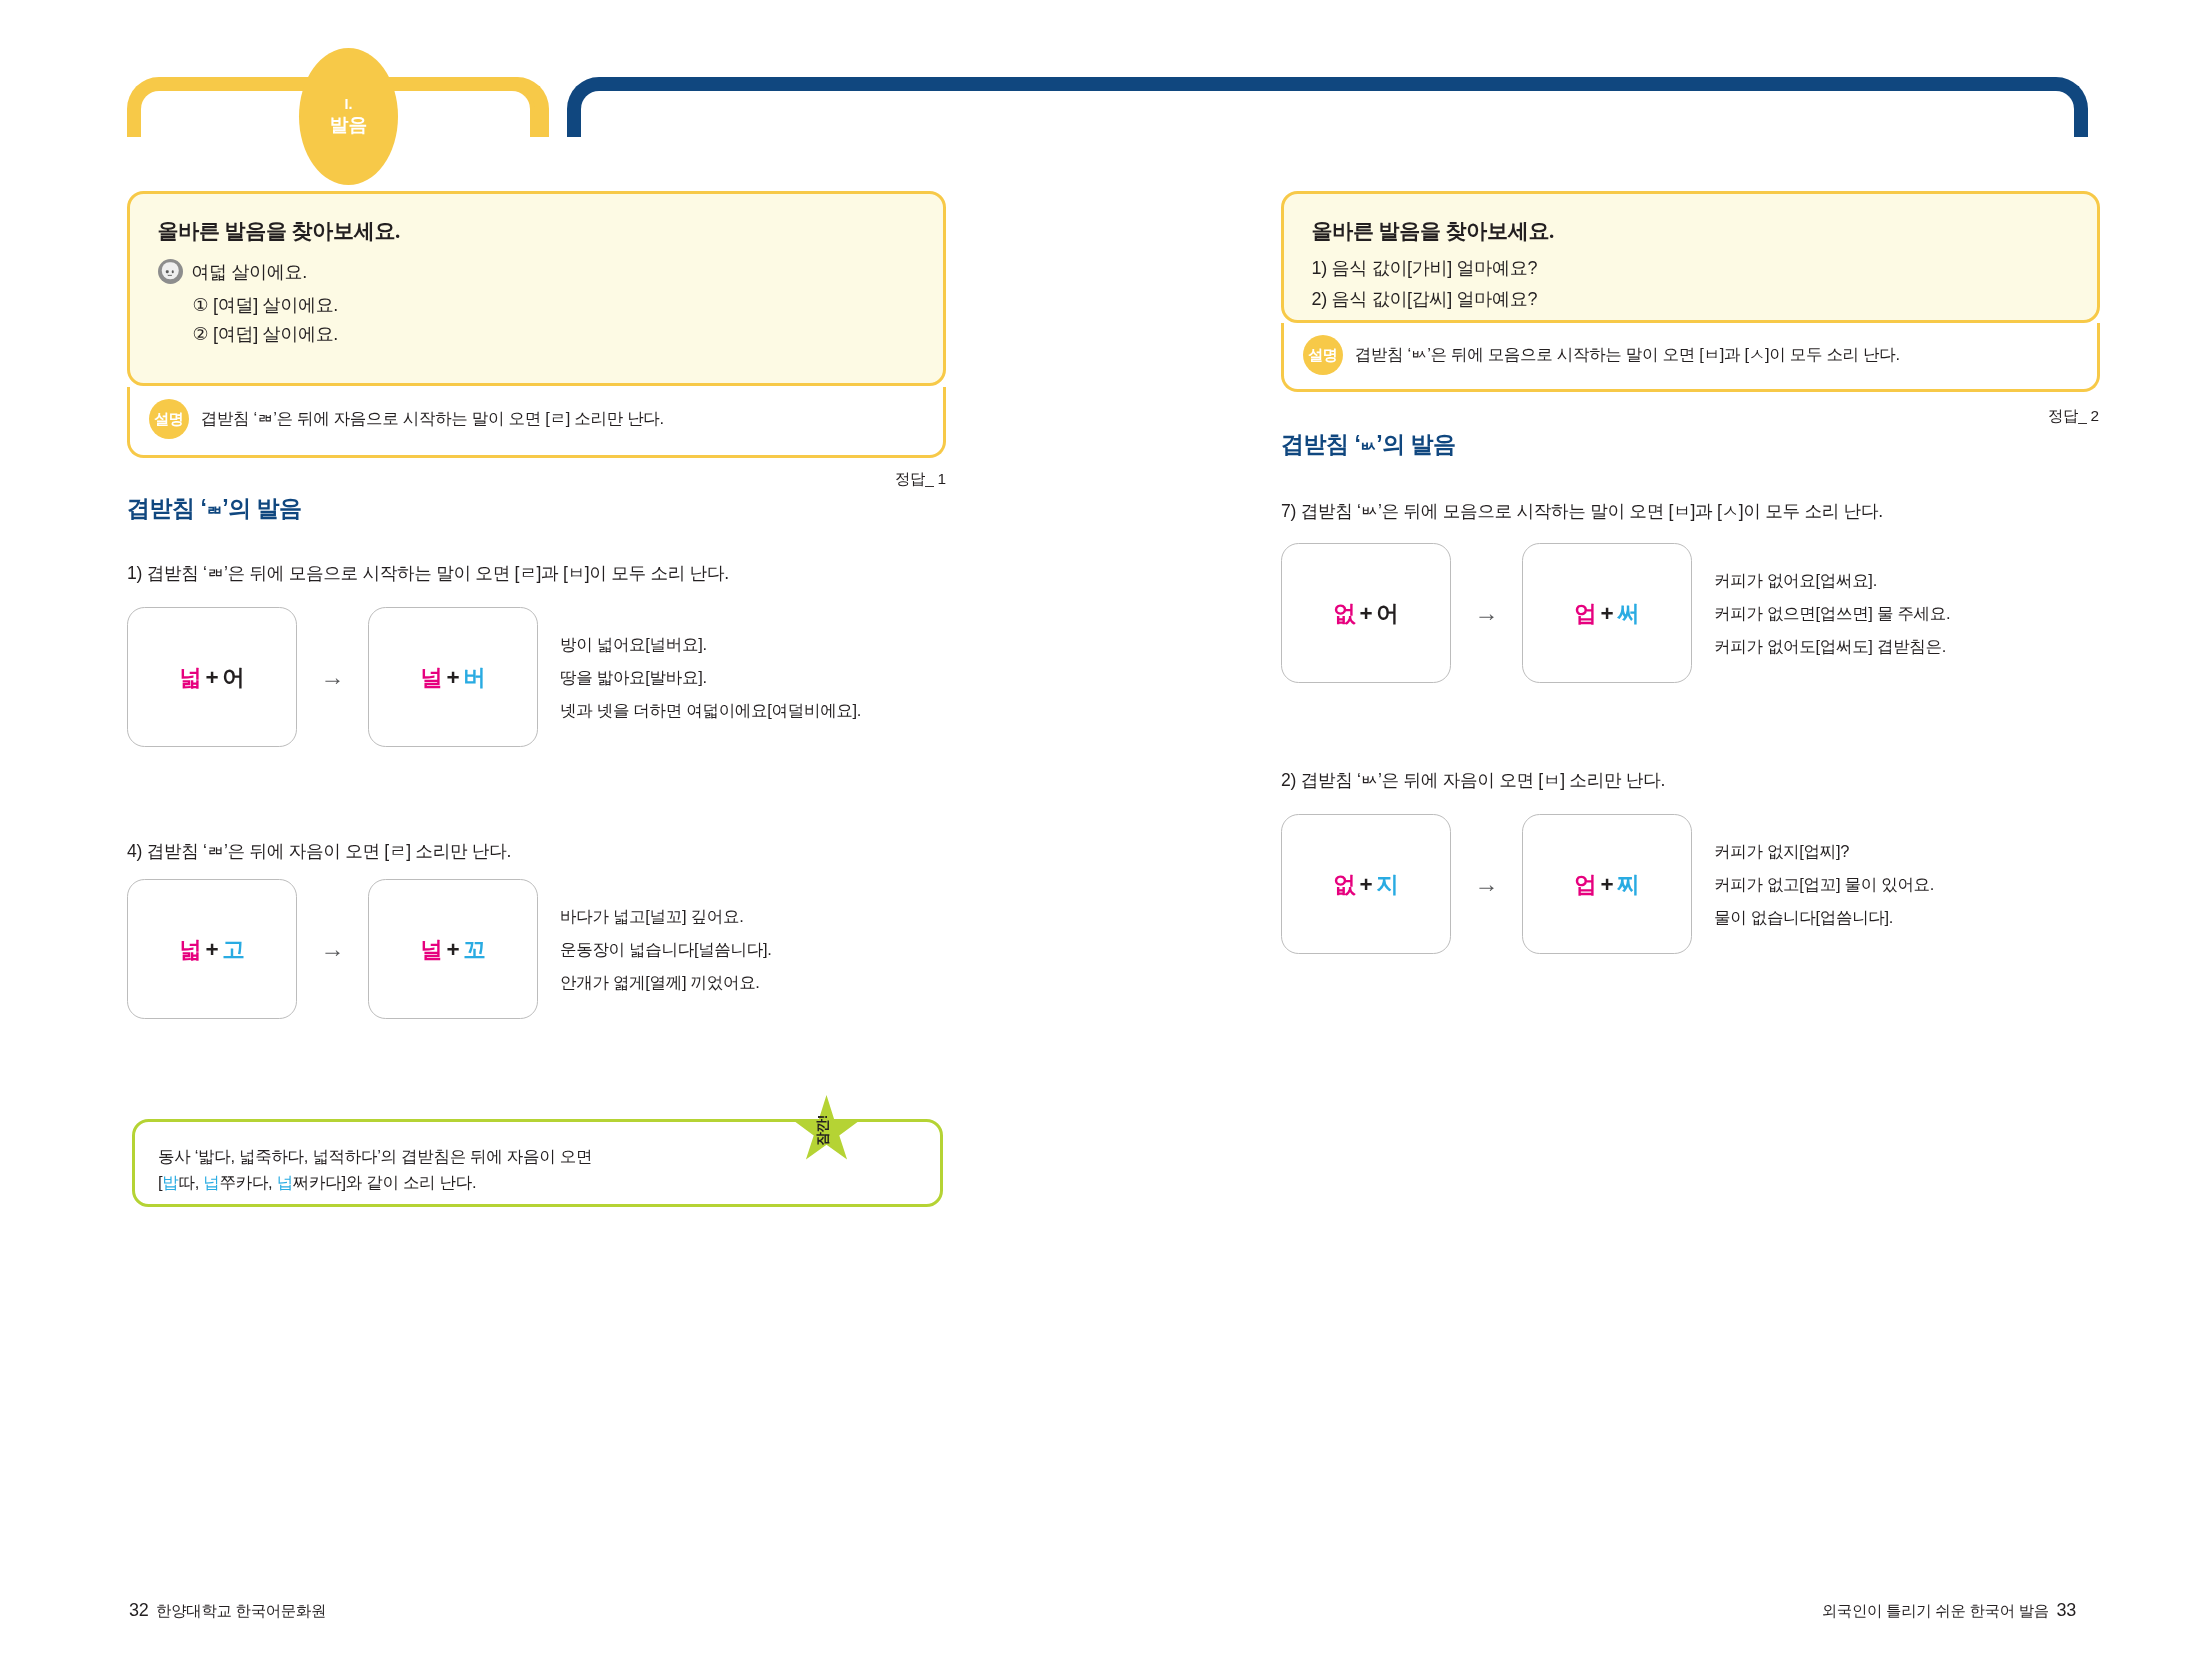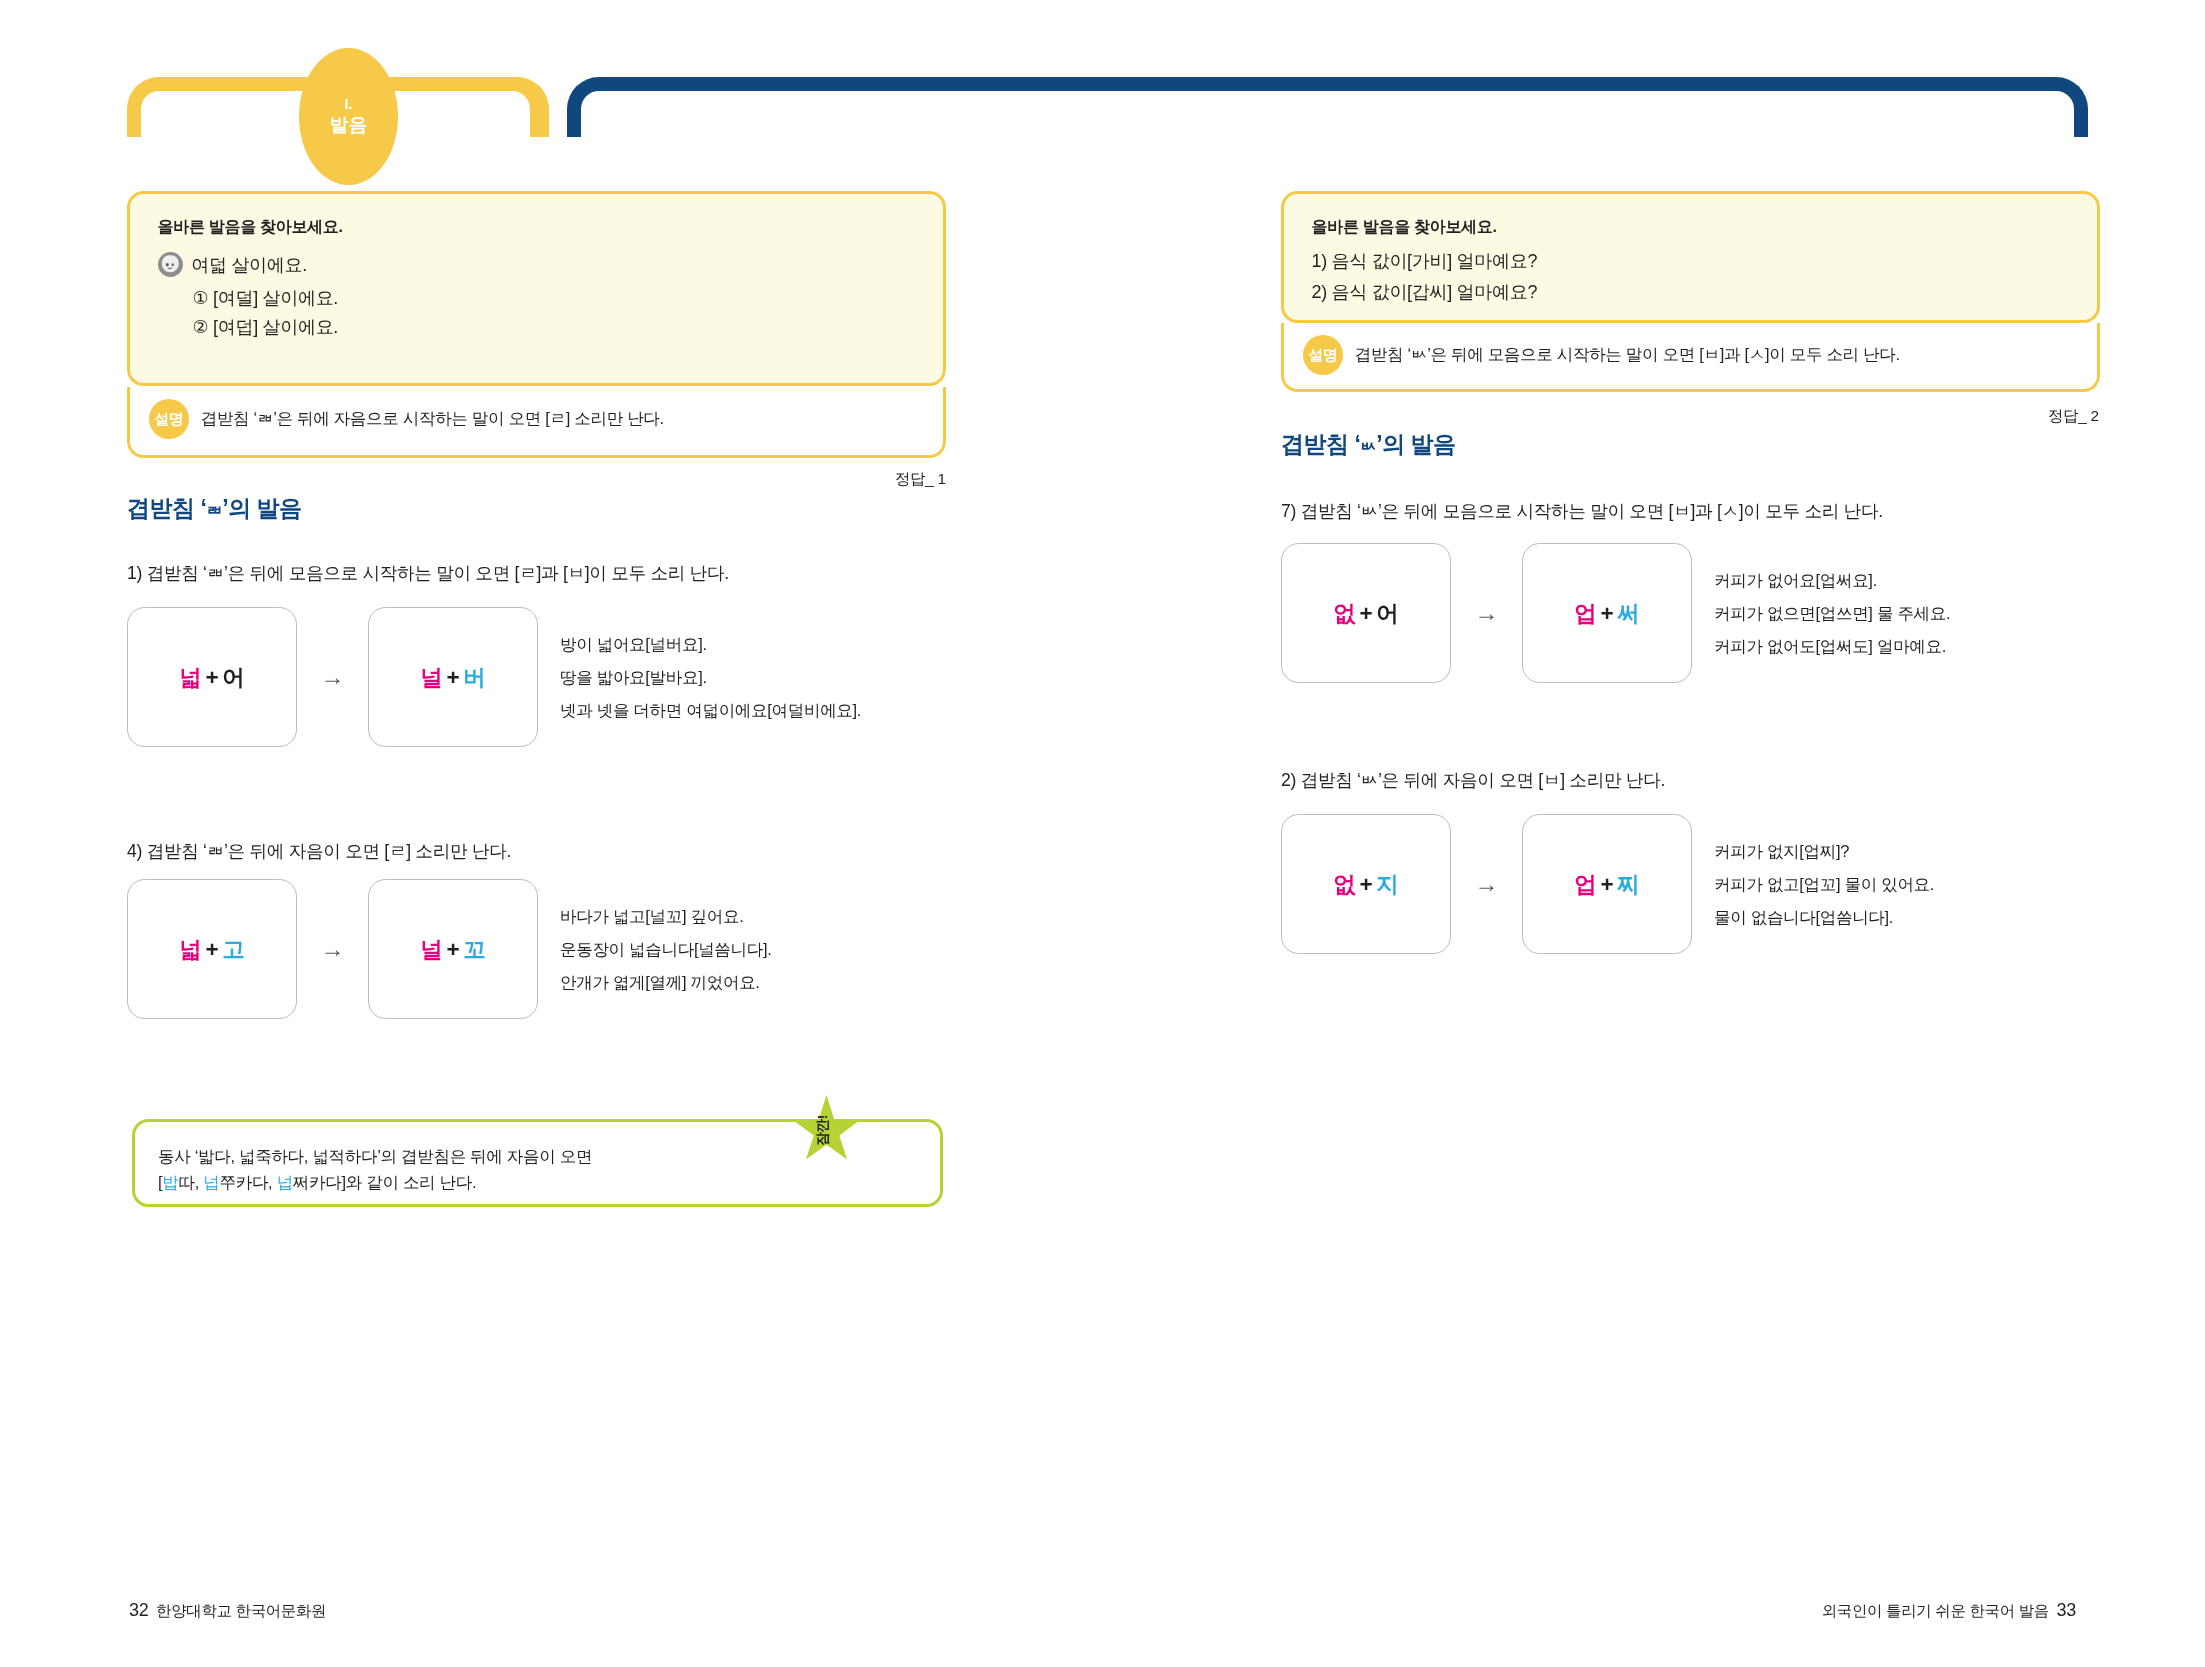--- a/index.html
+++ b/index.html
@@ -47,22 +47,22 @@
   #page-right { left:1118px; }
 
   
   .quizbox{
     position:absolute;
     border:3.8px solid #f7c948;
     background:#fdfae4;
     border-radius:16.5px;
   }
   .quiz-title{
-    font-size:16px; font-weight:bold; color:#231f20;
-    margin:0 0 14.3px 0; letter-spacing:-0.3px;
+    font-size:21px; font-weight:bold; color:#231f20;
+    margin:0 0 14.3px 0; letter-spacing:-0.3px;font-family:Liberation Serif, serif;
   }
   .quiz-line{
     font-size:18px; color:#231f20; line-height:1.0;
     display:flex; align-items:center; margin-bottom:12px; letter-spacing:-0.3px;
   }
   .quiz-line.indent{ margin-left:35px; margin-bottom:11px;text-align:center; }
   .quiz-line.plain{ margin-bottom:13px; }
 
   
   .avatar{
@@ -330,21 +330,21 @@
     </div>
     <div class="dgarrow">→</div>
     <div class="dgbox">
       <span class="dgexpr">
         <span class="mag">업</span><span class="plus">+</span><span class="cyan">써</span>
       </span>
     </div>
     <div class="examples">
       <div class="ex-line">커피가 없어요[업써요].</div>
       <div class="ex-line">커피가 없으면[업쓰면] 물 주세요.</div>
-      <div class="ex-line">커피가 없어도[업써도] 얼마예요.</div>
+      <div class="ex-line">커피가 없어도[업써도] 겹받침은.</div>
     </div>
   </div>
 
   <div class="rule-text" style="left:163px; top:768px;">2) 겹받침 ‘ㅄ’은 뒤에 자음이 오면 [ㅂ] 소리만 난다.</div>
 
   <div class="diagram" style="left:163px; top:814px;">
     <div class="dgbox">
       <span class="dgexpr">
         <span class="mag">없</span><span class="plus">+</span><span class="cyan">지</span>
       </span>

